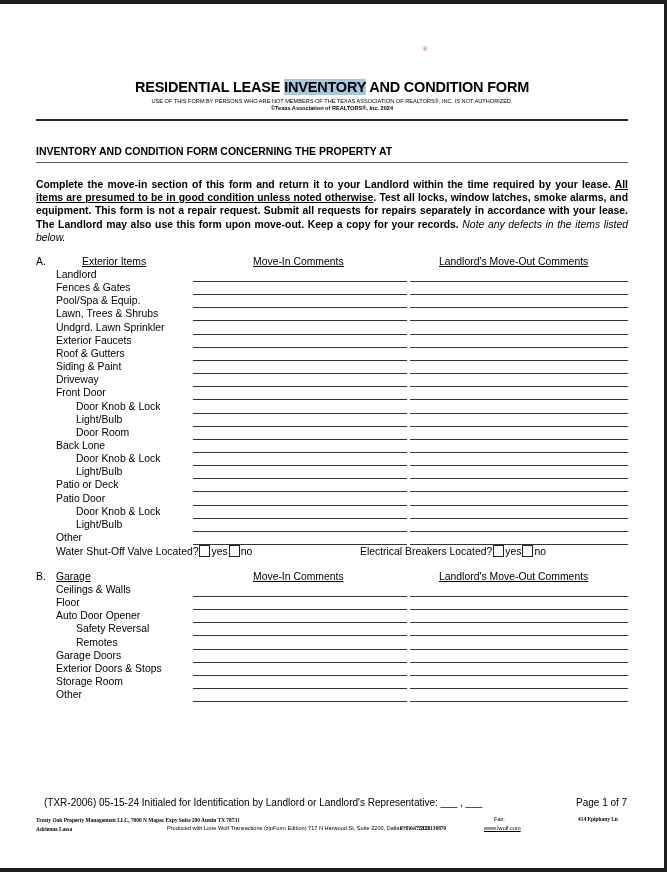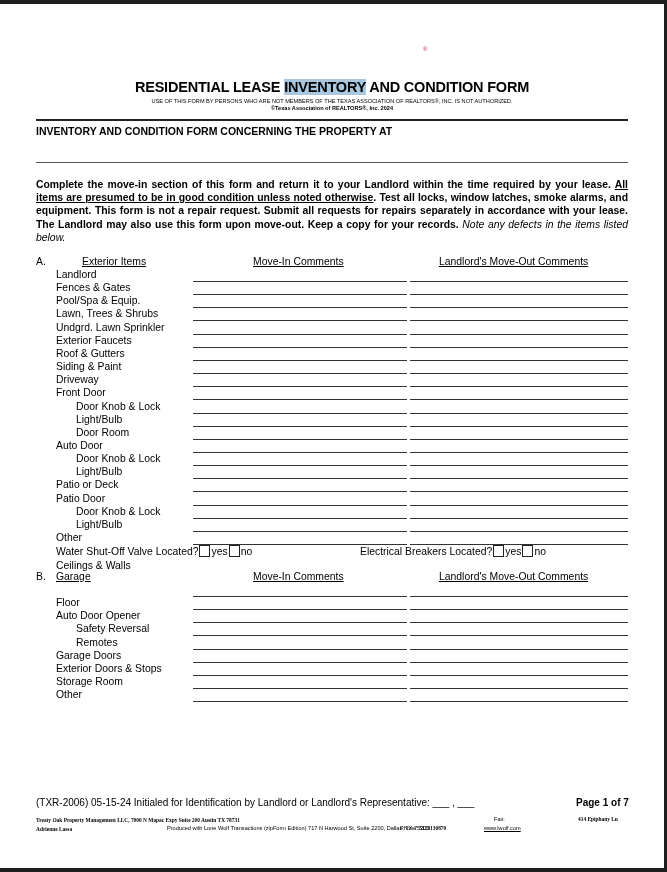--- a/index.html
+++ b/index.html
@@ -22,42 +22,42 @@
   .logo-reg { font-size: 6px; color: #c41e3a; position: absolute; left: 423px; top: 42px; }
 
   .title { left: 0; width: 664px; text-align: center; top: 75px; font-size: 14.5px; font-weight: bold; letter-spacing: -0.2px; }
   .hl { background: #a9c8e0; }
   .subnote { left: 0; width: 664px; text-align: center; top: 94px; font-size: 5.6px; }
   .copyright { left: 0; width: 664px; text-align: center; top: 101px; font-size: 5.6px; font-weight: bold; }
 
   .rule { position: absolute; height: 0; border-top: 2px solid #222; }
   .rule.thin { border-top: 1.5px solid #555; }
 
-  .prop-label { left: 36px; top: 121px; font-size: 10.5px; font-weight: bold; }
+  .prop-label { left: 36px; top: 141px; font-size: 10.5px; font-weight: bold; }
   .prop-value { left: 412px; top: 130px; font-size: 10.5px; font-weight: bold; color: #1a2a9c; width: 216px; border-bottom: 1px solid #222; padding-bottom: 1px; }
 
   .intro { left: 36px; top: 174px; width: 592px; font-size: 10.4px; line-height: 13.2px; white-space: normal; text-align: justify; }
   .intro .b { font-weight: bold; }
   .intro .u { text-decoration: underline; font-weight: bold; }
   .intro .i { font-style: italic; font-weight: normal; }
 
   .sec-head { font-size: 10.4px; }
   .sec-letter { position: absolute; left: 36px; }
   .sec-title { position: absolute; left: 56px; text-decoration: underline; }
   .col-head { position: absolute; text-decoration: underline; font-size: 10.4px; }
 
   .item { position: absolute; font-size: 10.4px; }
   .item.ind1 { left: 56px; }
   .item.ind2 { left: 76px; }
   .line { position: absolute; height: 0; border-top: 1.2px solid #333; }
 
   .cb { display: inline-block; width: 11px; height: 12px; border: 1px solid #222; vertical-align: -2px; margin: 0 1px; }
 
-  .foot1 { left: 36px; top: 793px; font-size: 10px; }
-  .foot-page { left: 576px; top: 793px; font-size: 10px; font-weight: bold; }
+  .foot1 { left: 44px; top: 793px; font-size: 10px; }
+  .foot-page { left: 576px; top: 793px; font-size: 10px; }
   .f-small-serif { font-family: "Liberation Serif", serif; font-weight: bold; font-size: 5.4px; }
   .f-small { font-size: 5.6px; }
   .link { text-decoration: underline; }
 </style>
 </head>
 <body>
 
 <div class="page">
 
   <span class="logo-reg">®</span>
@@ -117,21 +117,21 @@
       <div class="line" style="left: 410px; width: 218px; top: 395.35px;"></div>
       <span class="item ind2" style="top: 396.5px;">Door Knob &amp; Lock</span>
       <div class="line" style="left: 193px; width: 214px; top: 408.5px;"></div>
       <div class="line" style="left: 410px; width: 218px; top: 408.5px;"></div>
       <span class="item ind2" style="top: 409.65px;">Light/Bulb</span>
       <div class="line" style="left: 193px; width: 214px; top: 421.65px;"></div>
       <div class="line" style="left: 410px; width: 218px; top: 421.65px;"></div>
       <span class="item ind2" style="top: 422.8px;">Door Room</span>
       <div class="line" style="left: 193px; width: 214px; top: 434.8px;"></div>
       <div class="line" style="left: 410px; width: 218px; top: 434.8px;"></div>
-      <span class="item ind1" style="top: 435.95px;">Auto Door</span>
+      <span class="item ind1" style="top: 435.95px;">Back Lone</span>
       <div class="line" style="left: 193px; width: 214px; top: 447.95px;"></div>
       <div class="line" style="left: 410px; width: 218px; top: 447.95px;"></div>
       <span class="item ind2" style="top: 449.1px;">Door Knob &amp; Lock</span>
       <div class="line" style="left: 193px; width: 214px; top: 461.1px;"></div>
       <div class="line" style="left: 410px; width: 218px; top: 461.1px;"></div>
       <span class="item ind2" style="top: 462.25px;">Light/Bulb</span>
       <div class="line" style="left: 193px; width: 214px; top: 474.25px;"></div>
       <div class="line" style="left: 410px; width: 218px; top: 474.25px;"></div>
       <span class="item ind1" style="top: 475.4px;">Patio or Deck</span>
       <div class="line" style="left: 193px; width: 214px; top: 487.4px;"></div>
@@ -157,21 +157,21 @@
     <span>Electrical Breakers Located?</span><span class="cb"></span><span>yes</span><span class="cb"></span><span>no</span>
   </div>
 
   <div class="sec-head">
     <span class="sec-letter" style="top:567px;">B.</span>
     <span class="sec-title" style="top:567px;">Garage</span>
     <span class="col-head" style="left:253px; top:567px;">Move-In Comments</span>
     <span class="col-head" style="left:439px; top:567px;">Landlord's Move-Out Comments</span>
   </div>
   <div id="sec-b-items">
-      <span class="item ind1" style="top: 556px; text-align: center;">Ceilings &amp; Walls</span>
+      <span class="item ind1" style="top: 580px; text-align: center;">Ceilings &amp; Walls</span>
       <div class="line" style="left: 193px; width: 214px; top: 592px;"></div>
       <div class="line" style="left: 410px; width: 218px; top: 592px;"></div>
       <span class="item ind1" style="top: 593.15px;">Floor</span>
       <div class="line" style="left: 193px; width: 214px; top: 605.15px;"></div>
       <div class="line" style="left: 410px; width: 218px; top: 605.15px;"></div>
       <span class="item ind1" style="top: 606.3px;">Auto Door Opener</span>
       <div class="line" style="left: 193px; width: 214px; top: 618.3px;"></div>
       <div class="line" style="left: 410px; width: 218px; top: 618.3px;"></div>
       <span class="item ind2" style="top: 619.45px;">Safety Reversal</span>
       <div class="line" style="left: 193px; width: 214px; top: 631.45px;"></div>

